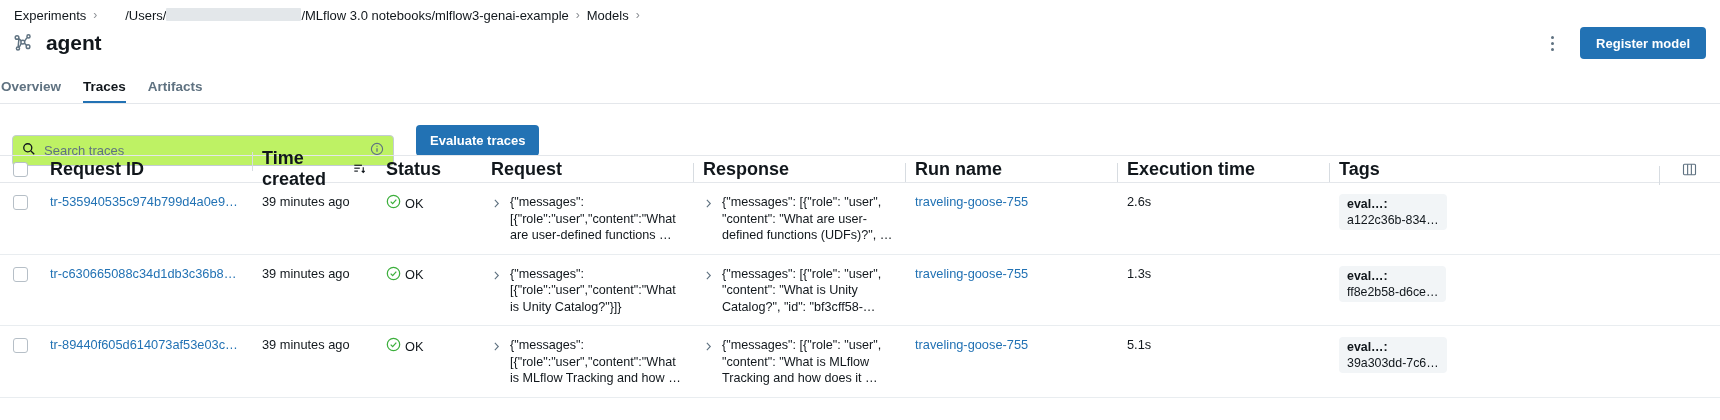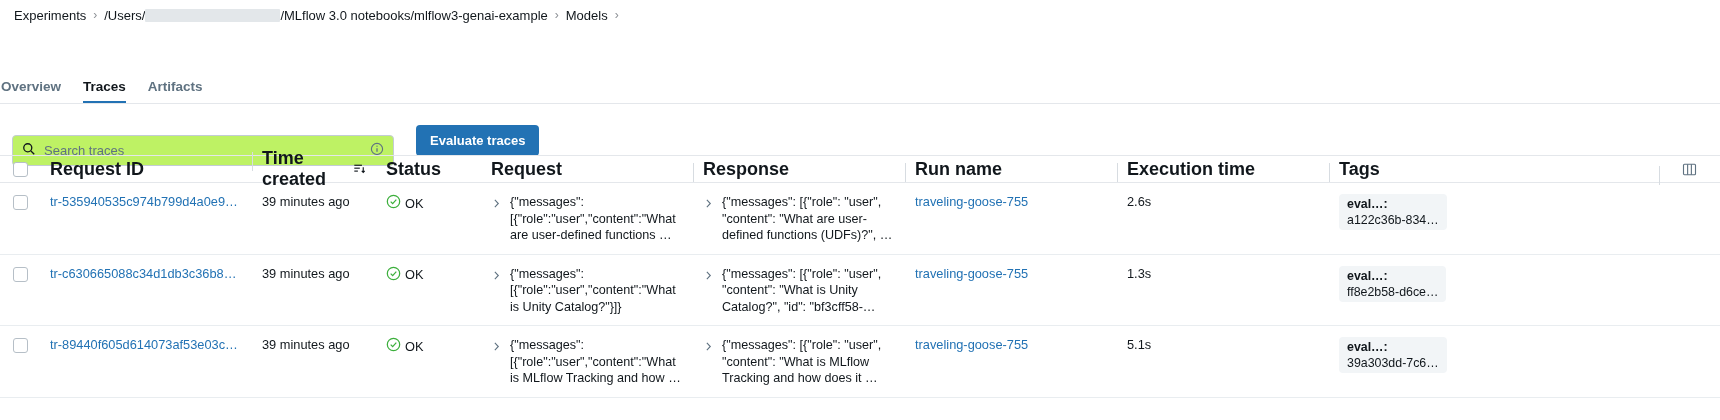--- a/index.html
+++ b/index.html
@@ -21,21 +21,21 @@
   .bc-item { color: #11171c; white-space: nowrap; }
   .bc-sep {
     color: #8d9196; margin: 0 7px; font-size: 12px;
     display: inline-block; line-height: 1;
   }
   .bc-redacted {
     display: inline-block; width: 135px; height: 13px;
     background: #e3e7ea; vertical-align: middle;
     border-radius: 1px;
   }
-  .bc-join { display: inline-flex; align-items: center; }
+  .bc-join { display: inline-flex; align-items: flex-start; margin-left: 21px; }
 
   
   .title-row {
     position: absolute; left: 0; top: 26px; width: 1720px; height: 34px;
     display: flex; align-items: center;
   }
   .title-left { display: flex; align-items: center; gap: 12px; padding-left: 12px; }
   .model-icon { width: 22px; height: 22px; color: #5f7281; display: block; }
   .page-title { font-size: 21px; font-weight: 700; letter-spacing: -0.1px; color: #11171c; }
   .title-right {
@@ -147,20 +147,43 @@
     <span class="bc-join">
       <span class="bc-item">/Users/</span>
       <span class="bc-redacted"></span>
       <span class="bc-item">/MLflow 3.0 notebooks/mlflow3-genai-example</span>
     </span>
     <span class="bc-sep">›</span>
     <span class="bc-item">Models</span>
     <span class="bc-sep">›</span>
   </div>
 
+  <div class="title-row">
+    <div class="title-left">
+      <span>
+        <svg class="model-icon" viewBox="0 0 24 24" fill="none" stroke="#5f7281" stroke-width="1.6">
+          <circle cx="5.5" cy="6" r="2"></circle>
+            <circle cx="18" cy="4.8" r="1.7"></circle>
+          <circle cx="17.5" cy="16" r="2"></circle>
+            <circle cx="6.5" cy="18" r="1.7"></circle>
+          <circle cx="11.8" cy="11" r="2.1"></circle>
+          <path d="M7.3 7.1 L10.2 9.7 M13.7 9.9 L16.4 6.2 M13.6 12.3 L15.9 14.6 M10.1 12.4 L7.9 16.6 M7.5 7.6 L6.7 16.3"></path>
+        </svg>
+      </span>
+      <span class="page-title">agent</span>
+    </div>
+    <div class="title-right">
+      <span class="kebab">
+          <i></i>
+          <i></i>
+          <i></i>
+        </span>
+      <button class="btn-primary">Register model</button>
+    </div>
+  </div>
 
   <div class="tabs">
     <div class="tab">Overview</div>
     <div class="tab active">Traces</div>
     <div class="tab">Artifacts</div>
   </div>
   <div class="tabs-rule"></div>
 
   <div class="toolbar">
     <div class="search-box">

